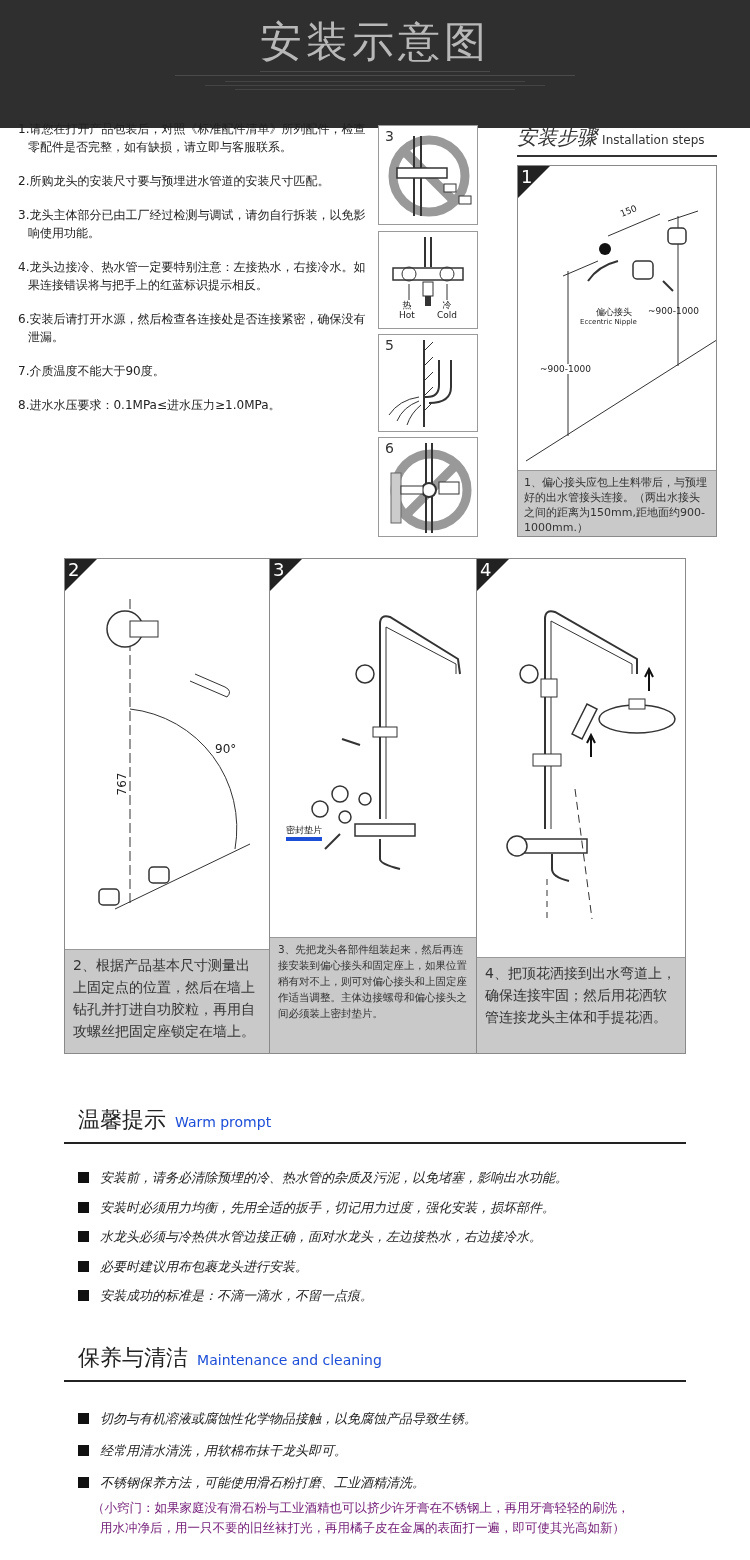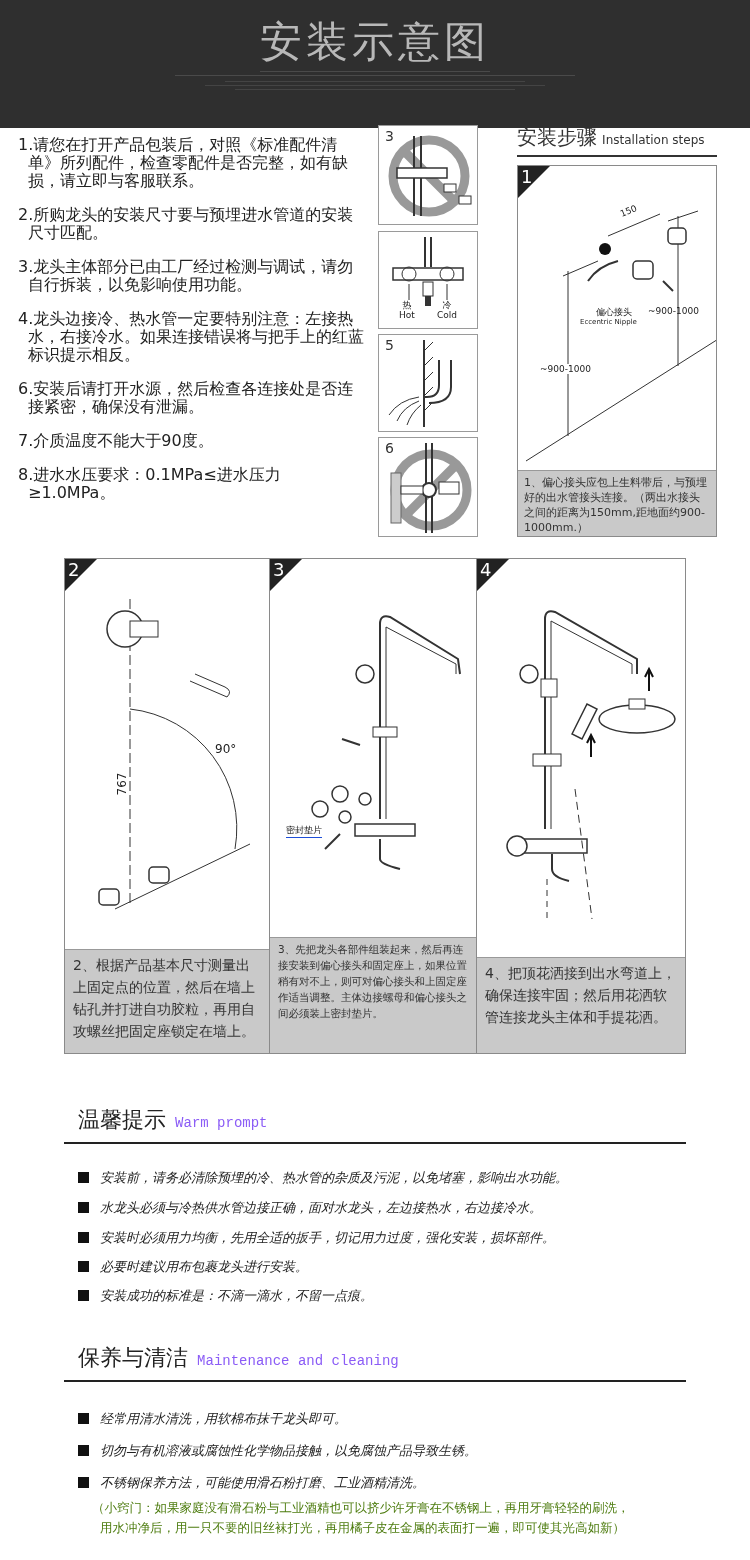--- a/index.html
+++ b/index.html
@@ -2,43 +2,43 @@
 <html><head>
 <meta charset="utf-8">
 <style>
   * { box-sizing: border-box; margin: 0; padding: 0; }
   body { width: 750px; height: 1560px; background: #ffffff; font-family: "DejaVu Sans", "Liberation Sans", sans-serif; color: #222; position: relative; overflow: hidden; }
 
   .header { position: absolute; left: 0; top: 0; width: 750px; height: 128px; background: #2f2f2f; }
   .header-title { position: absolute; left: 0; top: 14px; width: 750px; text-align: center; font-size: 42px; color: #b8b8b8; letter-spacing: 4px; font-weight: normal; }
   .header-sub { position: absolute; left: 175px; width: 400px; height: 1px; background: #555; }
 
-  .notes { position: absolute; left: 18px; top: 136px; width: 350px; font-size: 16px; line-height: 18px; color: #222; }
+  .notes { position: absolute; left: 18px; top: 120px; width: 350px; font-size: 12px; line-height: 18px; color: #222; }
   .note { margin-bottom: 16px; padding-left: 10px; text-indent: -10px; }
 
   .side-icon { position: absolute; left: 378px; width: 100px; border: 1px solid #9a9a9a; background: #fff; }
   .side-icon .num { position: absolute; left: 6px; top: 2px; font-size: 14px; color: #333; }
 
   .steps-title { position: absolute; left: 517px; top: 124px; width: 200px; border-bottom: 2px solid #333; padding-bottom: 4px; }
-  .steps-title .cn { font-size: 20px; color: #333; }
+  .steps-title .cn { font-size: 20px; color: #333; font-style: italic; }
   .steps-title .en { font-size: 12px; color: #333; }
 
   .panel { position: absolute; border: 1px solid #8a8a8a; background: #fff; overflow: hidden; }
   .corner { position: absolute; left: 0; top: 0; width: 0; height: 0; border-top: 32px solid #222; border-right: 32px solid transparent; }
   .corner-num { position: absolute; left: 3px; top: 0px; font-size: 18px; color: #fff; font-family: "DejaVu Sans", sans-serif; }
   .caption { position: absolute; left: 0; bottom: 0; width: 100%; background: #c9c9c9; color: #333; border-top: 1px solid #999; }
 
   .section-title { position: absolute; left: 78px; }
   .section-title .cn { font-size: 22px; color: #222; }
-  .section-title .en { font-size: 14px; color: #8b5cf6; margin-left: 4px; font-family: Liberation Mono, monospace; }
+  .section-title .en { font-size: 14px; color: #1d4ed8; margin-left: 4px; }
   .rule { position: absolute; left: 64px; width: 622px; height: 2px; background: #222; }
   .bullets { position: absolute; left: 78px; width: 620px; font-size: 13px; color: #222; }
   .bullet { position: relative; padding-left: 22px; font-style: italic; }
   .bullet .sq { position: absolute; left: 0; top: 3px; width: 11px; height: 11px; background: #111; }
-  .tip { font-size: 12.5px; line-height: 20px; padding-left: 14px; color: #4d7c0f; }
+  .tip { font-size: 12.5px; line-height: 20px; padding-left: 14px; color: #701a75; }
   svg { display: block; }
 </style>
 </head>
 <body>
 
 <div class="header">
   <div class="header-title">安装示意图</div>
   <div class="header-sub" style="top:71px;left:260px;width:230px;background:#4a4a4a"></div>
   <div class="header-sub" style="top:75px;left:175px;width:400px;background:#4a4a4a"></div>
   <div class="header-sub" style="top:81px;left:225px;width:300px;background:#444"></div>
@@ -163,21 +163,21 @@
     <rect x="103" y="168" width="24" height="10" fill="#fff" stroke="#333"></rect>
     <path d="M72 180 L90 186" stroke="#333" stroke-width="2"></path>
     <rect x="85" y="265" width="60" height="12" fill="#fff" stroke="#333" stroke-width="1.5"></rect>
     <path d="M110 280 L110 300 Q110 305 130 310" fill="none" stroke="#333" stroke-width="2"></path>
     <circle cx="70" cy="235" r="8" fill="#fff" stroke="#333" stroke-width="1.5"></circle>
     <circle cx="95" cy="240" r="6" fill="#fff" stroke="#333" stroke-width="1.5"></circle>
     <circle cx="50" cy="250" r="8" fill="#fff" stroke="#333" stroke-width="1.5"></circle>
     <circle cx="75" cy="258" r="6" fill="#fff" stroke="#333" stroke-width="1.5"></circle>
     <line x1="55" y1="290" x2="70" y2="275" stroke="#333" stroke-width="2"></line>
   </svg>
-  <span style="position:absolute;left:16px;top:265px;font-size:9px;border-bottom:1px solid #1d4ed8">密封垫片</span>
+  <span style="position:absolute;left:16px;top:265px;font-size:9px;border-bottom:4px solid #1d4ed8">密封垫片</span>
   <div class="caption" style="height:116px;padding:3px 8px;font-size:10.5px;line-height:16px">3、先把龙头各部件组装起来，然后再连接安装到偏心接头和固定座上，如果位置稍有对不上，则可对偏心接头和上固定座作适当调整。主体边接螺母和偏心接头之间必须装上密封垫片。</div>
 </div>
 
 <div class="panel" style="left:476px;top:558px;width:210px;height:496px">
   <div class="corner"></div>
   <span class="corner-num">4</span>
   <svg width="210" height="390" style="position:absolute;left:0;top:0">
     <path d="M68 270 L68 60 Q68 50 78 53 L160 100 L160 115" fill="none" stroke="#333" stroke-width="2"></path>
     <path d="M74 270 L74 62 L155 105 L155 115" fill="none" stroke="#333" stroke-width="1"></path>
     <circle cx="52" cy="115" r="9" fill="#fff" stroke="#333" stroke-width="1.5"></circle>
@@ -197,32 +197,32 @@
   <div class="caption" style="height:96px;padding:4px 8px;font-size:14px;line-height:22px">4、把顶花洒接到出水弯道上，确保连接牢固；然后用花洒软管连接龙头主体和手提花洒。</div>
 </div>
 
 <div class="section-title" style="top:1105px">
   <span class="cn">温馨提示</span>
   <span class="en">Warm prompt</span>
 </div>
 <div class="rule" style="top:1142px"></div>
 <div class="bullets" style="top:1169px">
   <div class="bullet" style="height:30px"><span class="sq"></span><span>安装前，请务必清除预埋的冷、热水管的杂质及污泥，以免堵塞，影响出水功能。</span></div>
+  <div class="bullet" style="height:29px"><span class="sq"></span><span>安装时必须用力均衡，先用全适的扳手，切记用力过度，强化安装，损坏部件。</span></div>
   <div class="bullet" style="height:30px"><span class="sq"></span><span>水龙头必须与冷热供水管边接正确，面对水龙头，左边接热水，右边接冷水。</span></div>
-  <div class="bullet" style="height:29px"><span class="sq"></span><span>安装时必须用力均衡，先用全适的扳手，切记用力过度，强化安装，损坏部件。</span></div>
   <div class="bullet" style="height:29px"><span class="sq"></span><span>必要时建议用布包裹龙头进行安装。</span></div>
   <div class="bullet" style="height:29px"><span class="sq"></span><span>安装成功的标准是：不滴一滴水，不留一点痕。</span></div>
 </div>
 
 <div class="section-title" style="top:1343px">
   <span class="cn">保养与清洁</span>
   <span class="en">Maintenance and cleaning</span>
 </div>
 <div class="rule" style="top:1380px"></div>
 <div class="bullets" style="top:1410px">
+  <div class="bullet" style="height:32px"><span class="sq"></span><span>切勿与有机溶液或腐蚀性化学物品接触，以免腐蚀产品导致生锈。</span></div>
   <div class="bullet" style="height:32px"><span class="sq"></span><span>经常用清水清洗，用软棉布抹干龙头即可。</span></div>
-  <div class="bullet" style="height:32px"><span class="sq"></span><span>切勿与有机溶液或腐蚀性化学物品接触，以免腐蚀产品导致生锈。</span></div>
   <div class="bullet" style="height:24px"><span class="sq"></span><span>不锈钢保养方法，可能使用滑石粉打磨、工业酒精清洗。</span></div>
   <div class="tip">
     <div>（小窍门：如果家庭没有滑石粉与工业酒精也可以挤少许牙膏在不锈钢上，再用牙膏轻轻的刷洗，</div>
     <div style="padding-left:8px">用水冲净后，用一只不要的旧丝袜打光，再用橘子皮在金属的表面打一遍，即可使其光高如新）</div>
   </div>
 </div>
 
 </body></html>

